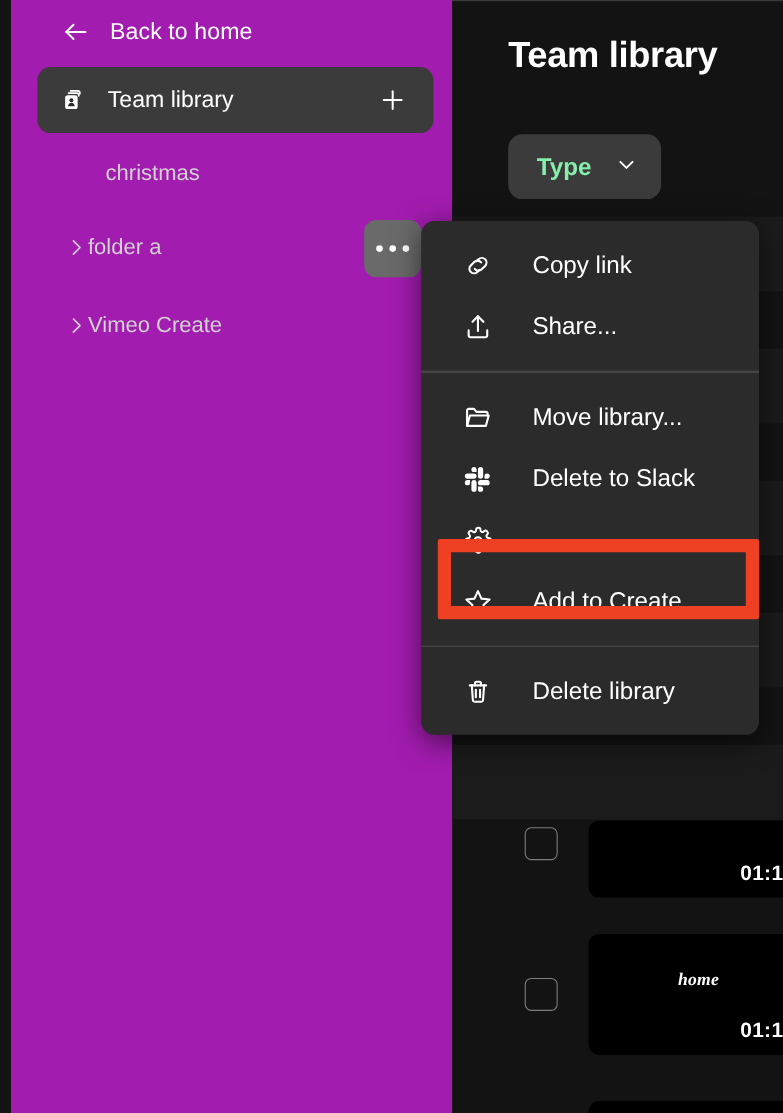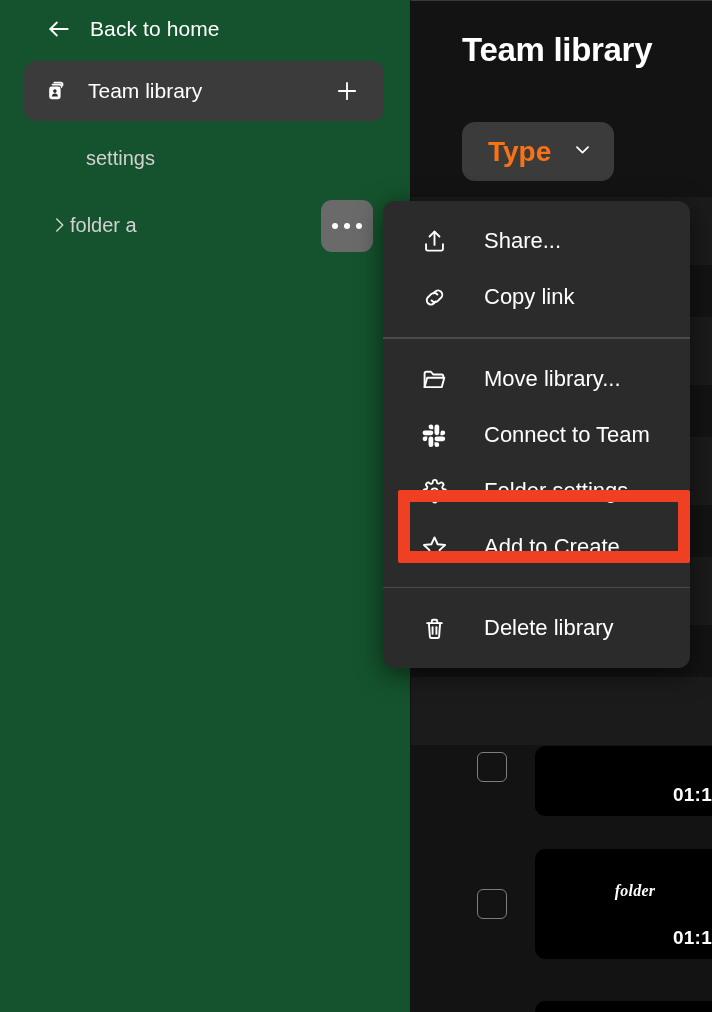--- a/index.html
+++ b/index.html
@@ -16,24 +16,24 @@
   #app {
     position: relative;
     width: 712px;
     height: 1012px;
     background: #131313;
   }
 
   
   #sidebar {
     position: absolute;
-    left: 0; top: 0;
+    left: 10px; top: 0;
     width: 410px;
     height: 1012px;
-    background: #14532d;
+    background: #a21caf;
     border-right: 1px solid #3a3a3a;
   }
 
   .back-row {
     position: absolute;
     left: 24px; top: 6px;
     width: 360px; height: 46px;
     display: flex;
     align-items: center;
     gap: 18px;
@@ -147,23 +147,23 @@
     height: 59px;
     padding: 0 22px 0 26px;
     background: #3b3b3b;
     border-radius: 13px;
     display: flex;
     align-items: center;
     gap: 22px;
     cursor: pointer;
   }
   .type-btn .type-label {
-    font-size: 28px;
+    font-size: 22px;
     font-weight: bold;
-    color: #f97316;
+    color: #86efac;
   }
 
   
   .lib-row {
     position: absolute;
     left: 0;
     width: 301px;
     display: flex;
     align-items: center;
   }
@@ -286,32 +286,40 @@
       <span class="team-label">Team library</span>
       <span class="team-plus">
         <svg width="26" height="26" viewBox="0 0 24 24" fill="none" stroke="#ffffff" stroke-width="1.7" stroke-linecap="round">
           <line x1="12" y1="4.5" x2="12" y2="19.5"></line>
           <line x1="4.5" y1="12" x2="19.5" y2="12"></line>
         </svg>
       </span>
     </div>
 
     <div class="tree-row no-chevron" style="top:132px">
-      <span class="tree-label">settings</span>
+      <span class="tree-label">christmas</span>
     </div>
 
     <div class="tree-row" style="top:199px">
       <span class="chevron">
         <svg width="18" height="18" viewBox="0 0 24 24" fill="none" stroke="#d2d2d2" stroke-width="2" stroke-linecap="round" stroke-linejoin="round">
           <polyline points="9,4 17,12 9,20"></polyline>
         </svg>
       </span>
       <span class="tree-label">folder a</span>
     </div>
 
+    <div class="tree-row" style="top:270px">
+      <span class="chevron">
+        <svg width="18" height="18" viewBox="0 0 24 24" fill="none" stroke="#d2d2d2" stroke-width="2" stroke-linecap="round" stroke-linejoin="round">
+          <polyline points="9,4 17,12 9,20"></polyline>
+        </svg>
+      </span>
+      <span class="tree-label">Vimeo Create</span>
+    </div>
 
     <div class="more-btn">
       <span class="dot"></span>
       <span class="dot"></span>
       <span class="dot"></span>
     </div>
   </div>
 
   <div id="main">
 
@@ -335,49 +343,49 @@
     <div class="lib-row" style="top:755px;height:60px">
       <span class="row-check" style="left:66px; top:-4px;"></span>
       <span class="thumb" style="left:124px; top:-10px; width:200px; height:70px;">
         <span class="dur">01:18</span>
       </span>
     </div>
 
     <div class="lib-row" style="top:848px;height:110px">
       <span class="row-check" style="left:66px; top:40px;"></span>
       <span class="thumb" style="left:124px; top:0px; width:200px; height:110px;">
-        <span class="vimeo-mark">folder</span>
+        <span class="vimeo-mark">home</span>
         <span class="dur">01:16</span>
       </span>
     </div>
 
     <div class="thumb" style="left:124px; top:1000px; width:200px; height:110px;"></div>
   </div>
 
   <div id="ctx-menu">
 
     <div class="menu-group">
+      <div class="menu-item">
+        <span class="mi-icon">
+          <svg width="27" height="27" viewBox="0 0 24 24" fill="none" stroke="#ffffff" stroke-width="1.7" stroke-linecap="round" stroke-linejoin="round">
+            <path d="M9.4 14.6a3.7 3.7 0 0 0 5.6 0.4l2.8-2.8a3.7 3.7 0 1 0-5.3-5.3l-1.6 1.6"></path>
+            <path d="M14.6 9.4a3.7 3.7 0 0 0-5.6-0.4l-2.8 2.8a3.7 3.7 0 1 0 5.3 5.3l1.6-1.6"></path>
+          </svg>
+        </span>
+        <span class="mi-label">Copy link</span>
+      </div>
       <div class="menu-item">
         <span class="mi-icon">
           <svg width="27" height="27" viewBox="0 0 24 24" fill="none" stroke="#ffffff" stroke-width="1.7" stroke-linecap="round" stroke-linejoin="round">
             <path d="M4.5 14.5v4a1.6 1.6 0 0 0 1.6 1.6h11.8a1.6 1.6 0 0 0 1.6-1.6v-4"></path>
             <line x1="12" y1="3.2" x2="12" y2="15"></line>
             <polyline points="7.6,7.6 12,3.2 16.4,7.6"></polyline>
           </svg>
         </span>
         <span class="mi-label">Share...</span>
-      </div>
-      <div class="menu-item">
-        <span class="mi-icon">
-          <svg width="27" height="27" viewBox="0 0 24 24" fill="none" stroke="#ffffff" stroke-width="1.7" stroke-linecap="round" stroke-linejoin="round">
-            <path d="M9.4 14.6a3.7 3.7 0 0 0 5.6 0.4l2.8-2.8a3.7 3.7 0 1 0-5.3-5.3l-1.6 1.6"></path>
-            <path d="M14.6 9.4a3.7 3.7 0 0 0-5.6-0.4l-2.8 2.8a3.7 3.7 0 1 0 5.3 5.3l1.6-1.6"></path>
-          </svg>
-        </span>
-        <span class="mi-label">Copy link</span>
       </div>
     </div>
 
     <div class="menu-sep"></div>
 
 
     <div class="menu-sep"></div>
 
     <div class="menu-group">
       <div class="menu-item">
@@ -392,31 +400,30 @@
 
       <div class="menu-item">
         <span class="mi-icon">
           <svg width="27" height="27" viewBox="0 0 24 24" fill="#ffffff">
             <path d="M5.6 14.9a2.1 2.1 0 1 1-2.1-2.1h2.1zM6.7 14.9a2.1 2.1 0 0 1 4.2 0v5.3a2.1 2.1 0 1 1-4.2 0z"></path>
             <path d="M8.8 6.4a2.1 2.1 0 1 1 2.1-2.1v2.1zM8.8 7.5a2.1 2.1 0 0 1 0 4.2H3.5a2.1 2.1 0 1 1 0-4.2z"></path>
             <path d="M17.3 9.6a2.1 2.1 0 1 1 2.1 2.1h-2.1zM16.2 9.6a2.1 2.1 0 0 1-4.2 0V4.3a2.1 2.1 0 1 1 4.2 0z"></path>
             <path d="M14.1 18.1a2.1 2.1 0 1 1-2.1 2.1v-2.1zM14.1 17a2.1 2.1 0 0 1 0-4.2h5.3a2.1 2.1 0 1 1 0 4.2z"></path>
           </svg>
         </span>
-        <span class="mi-label">Connect to Team</span>
+        <span class="mi-label">Delete to Slack</span>
       </div>
 
       <div class="menu-item">
         <span class="mi-icon">
           <svg width="27" height="27" viewBox="0 0 24 24" fill="none" stroke="#ffffff" stroke-width="1.6" stroke-linecap="round" stroke-linejoin="round">
             <circle cx="12" cy="12" r="2.8"></circle>
             <path d="M19.1 14.4a1.5 1.5 0 0 0 .3 1.7l.1.1a1.8 1.8 0 1 1-2.6 2.6l-.1-.1a1.5 1.5 0 0 0-1.7-.3 1.5 1.5 0 0 0-.9 1.4v.2a1.8 1.8 0 1 1-3.6 0v-.1a1.5 1.5 0 0 0-1-1.4 1.5 1.5 0 0 0-1.7.3l-.1.1a1.8 1.8 0 1 1-2.6-2.6l.1-.1a1.5 1.5 0 0 0 .3-1.7 1.5 1.5 0 0 0-1.4-.9h-.2a1.8 1.8 0 1 1 0-3.6h.1a1.5 1.5 0 0 0 1.4-1 1.5 1.5 0 0 0-.3-1.7l-.1-.1a1.8 1.8 0 1 1 2.6-2.6l.1.1a1.5 1.5 0 0 0 1.7.3h.1a1.5 1.5 0 0 0 .9-1.4v-.2a1.8 1.8 0 1 1 3.6 0v.1a1.5 1.5 0 0 0 .9 1.4 1.5 1.5 0 0 0 1.7-.3l.1-.1a1.8 1.8 0 1 1 2.6 2.6l-.1.1a1.5 1.5 0 0 0-.3 1.7v.1a1.5 1.5 0 0 0 1.4.9h.2a1.8 1.8 0 1 1 0 3.6h-.1a1.5 1.5 0 0 0-1.4.9z"></path>
           </svg>
         </span>
-        <span class="mi-label">Folder settings</span>
       </div>
 
       <div class="menu-item">
         <span class="mi-icon">
           <svg width="27" height="27" viewBox="0 0 24 24" fill="none" stroke="#ffffff" stroke-width="1.7" stroke-linecap="round" stroke-linejoin="round">
             <polygon points="12,3 14.8,9.1 21.4,9.8 16.5,14.3 17.9,20.8 12,17.5 6.1,20.8 7.5,14.3 2.6,9.8 9.2,9.1"></polygon>
           </svg>
         </span>
         <span class="mi-label">Add to Create</span>
       </div>

